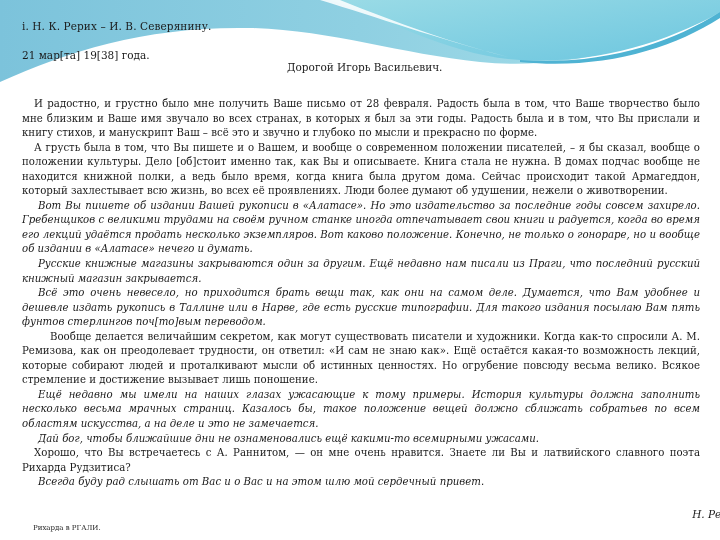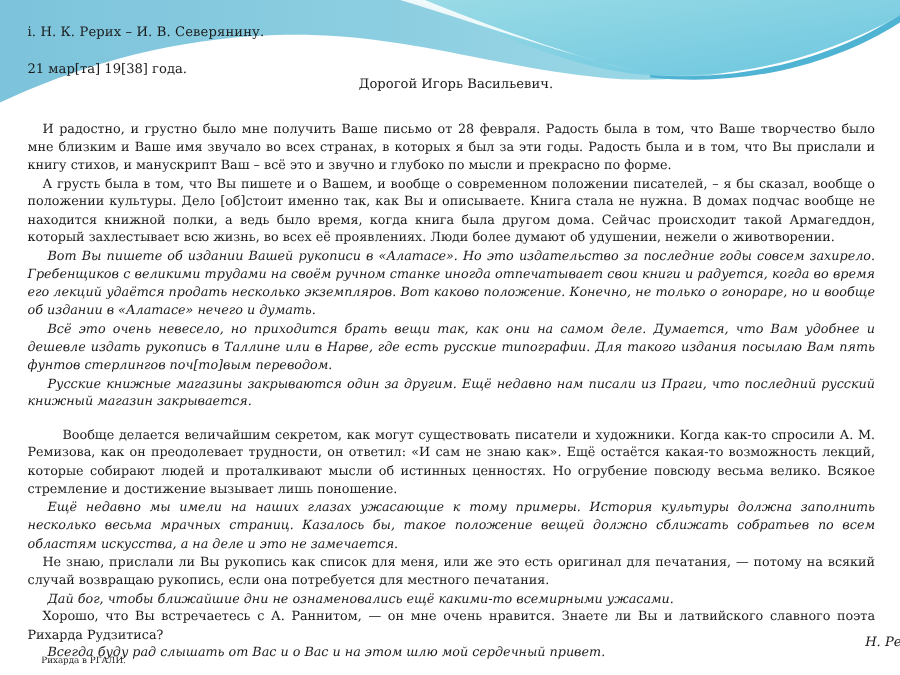--- a/index.html
+++ b/index.html
@@ -57,21 +57,20 @@
       font-size: 10.2px;
       line-height: 14.55px;
       text-align: justify;
     }
     .body-text p {
       margin: 0;
       text-indent: 12px;
     }
     .body-text p.deep-indent {
       text-indent: 28px;
-      margin-top: 12px;
     }
     .body-text p.mid-indent {
       text-indent: 16px;
       font-style: italic;
     }
     .signature {
       position: absolute;
       right: 16px;
       top: 508px;
       font-size: 10.5px;
@@ -107,25 +106,24 @@
 
 <div class="content">
   <div class="header-line">i. Н. К. Рерих – И. В. Северянину.</div>
   <div class="date-line">21 мар[та] 19[38] года.</div>
   <div class="salutation">Дорогой Игорь Васильевич.</div>
 
   <div class="body-text">
     <p>И радостно, и грустно было мне получить Ваше письмо от 28 февраля. Радость была в том, что Ваше творчество было мне близким и Ваше имя звучало во всех странах, в которых я был за эти годы. Радость была и в том, что Вы прислали и книгу стихов, и манускрипт Ваш – всё это и звучно и глубоко по мысли и прекрасно по форме.</p>
     <p>А грусть была в том, что Вы пишете и о Вашем, и вообще о современном положении писателей, – я бы сказал, вообще о положении культуры. Дело [об]стоит именно так, как Вы и описываете. Книга стала не нужна. В домах подчас вообще не находится книжной полки, а ведь было время, когда книга была другом дома. Сейчас происходит такой Армагеддон, который захлестывает всю жизнь, во всех её проявлениях. Люди более думают об удушении, нежели о животворении.</p>
     <p class="mid-indent">Вот Вы пишете об издании Вашей рукописи в «Алатасе». Но это издательство за последние годы совсем захирело. Гребенщиков с великими трудами на своём ручном станке иногда отпечатывает свои книги и радуется, когда во время его лекций удаётся продать несколько экземпляров. Вот каково положение. Конечно, не только о гонораре, но и вообще об издании в «Алатасе» нечего и думать.</p>
+    <p class="mid-indent">Русские книжные магазины закрываются один за другим. Ещё недавно нам писали из Праги, что последний русский книжный магазин закрывается.</p>
     <p class="mid-indent">Всё это очень невесело, но приходится брать вещи так, как они на самом деле. Думается, что Вам удобнее и дешевле издать рукопись в Таллине или в Нарве, где есть русские типографии. Для такого издания посылаю Вам пять фунтов стерлингов поч[то]вым переводом.</p>
-    <p class="mid-indent">Русские книжные магазины закрываются один за другим. Ещё недавно нам писали из Праги, что последний русский книжный магазин закрывается.</p>
     <p class="deep-indent">Вообще делается величайшим секретом, как могут существовать писатели и художники. Когда как-то спросили А. М. Ремизова, как он преодолевает трудности, он ответил: «И сам не знаю как». Ещё остаётся какая-то возможность лекций, которые собирают людей и проталкивают мысли об истинных ценностях. Но огрубение повсюду весьма велико. Всякое стремление и достижение вызывает лишь поношение.</p>
     <p class="mid-indent">Ещё недавно мы имели на наших глазах ужасающие к тому примеры. История культуры должна заполнить несколько весьма мрачных страниц. Казалось бы, такое положение вещей должно сближать собратьев по всем областям искусства, а на деле и это не замечается.</p>
-    <p>Не знаю, прислали ли Вы рукопись как список для меня, или же это есть оригинал для печатания, — потому на всякий случай возвращаю рукопись, если она потребуется для местного печатания.</p>
     <p class="mid-indent">Дай бог, чтобы ближайшие дни не ознаменовались ещё какими-то всемирными ужасами.</p>
     <p>Хорошо, что Вы встречаетесь с А. Раннитом, — он мне очень нравится. Знаете ли Вы и латвийского славного поэта Рихарда Рудзитиса?</p>
     <p class="mid-indent">Всегда буду рад слышать от Вас и о Вас и на этом шлю мой сердечный привет.</p>
   </div>
 
   <div class="signature">Н. Рерих.</div>
   <div class="footnote">Рихарда в РГАЛИ.</div>
 </div>
 
 </body></html>

